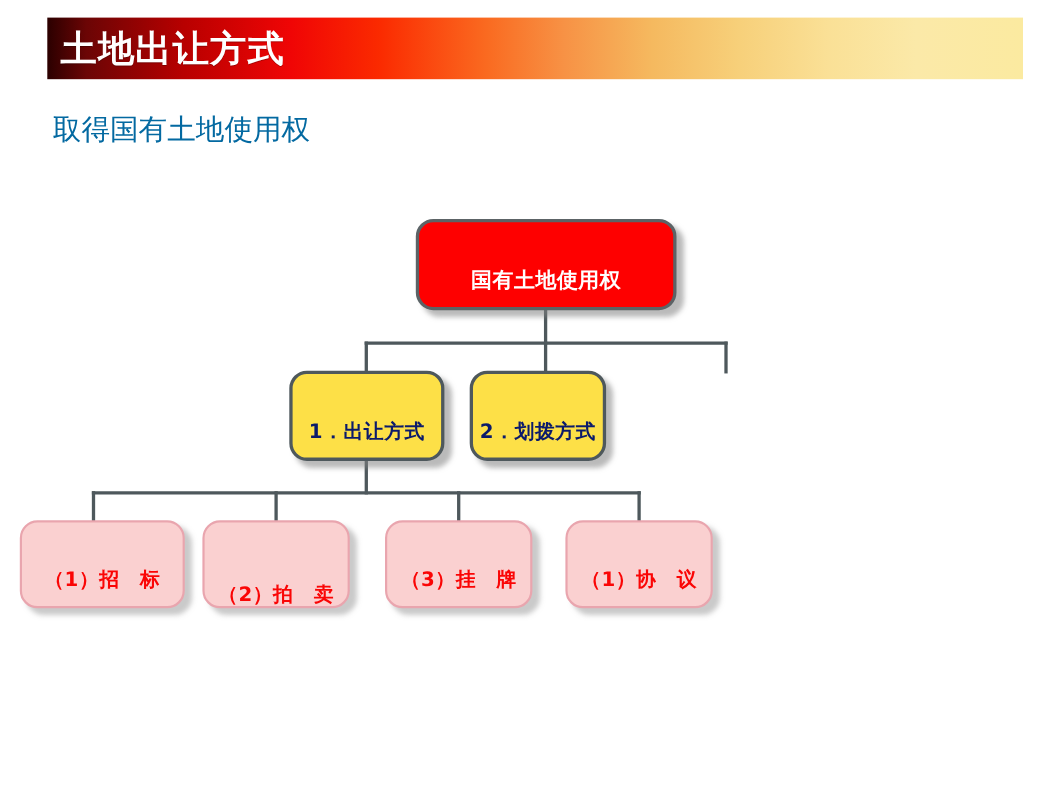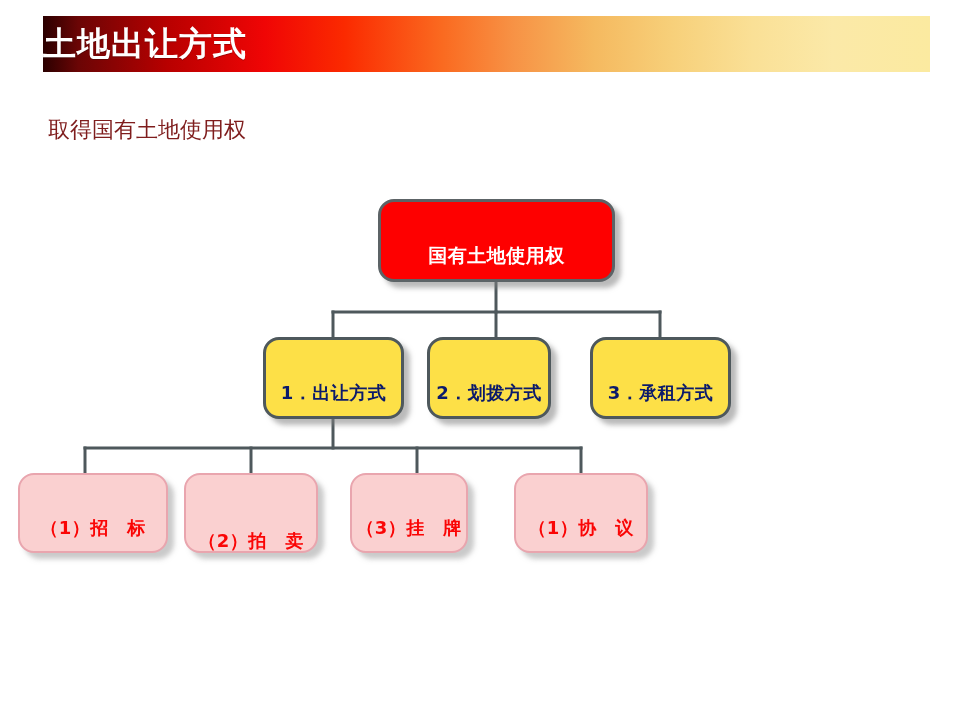--- a/index.html
+++ b/index.html
@@ -40,39 +40,39 @@
         #fa6a20 45%,
         #f79245 53%,
         #f5b95f 62%,
         #f7d07a 71%,
         #fae096 80%,
         #fbe9a8 89%,
         #fbeaa0 100%);
   }
   #header-title {
     position: absolute;
-    left: 0;
+    left: 12px;
     top: 2px;
     height: 52px;
     line-height: 52px;
     color: #ffffff;
     font-size: 33px;
     font-weight: bold;
     letter-spacing: 1px;
     white-space: nowrap;
     text-shadow: 0 1px 0 rgba(0,0,0,0.25);
   }
 
   
   #subtitle {
     position: absolute;
     left: 48px;
-    top: 112px;
-    font-size: 22px;
-    color: #7f1d1d;
+    top: 100px;
+    font-size: 26px;
+    color: #0369a1;
     white-space: nowrap;
     line-height: 36px;
   }
 
   
   #connectors {
     position: absolute;
     left: 0;
     top: 0;
     width: 960px;
@@ -173,33 +173,30 @@
   </div>
 
   <div class="node node-blue" style="left:263px; top:337px; width:141px; height:82px;">
     <span class="node-label">1．出让方式</span>
   </div>
 
   <div class="node node-blue" style="left:427px; top:337px; width:124px; height:82px;">
     <span class="node-label">2．划拨方式</span>
   </div>
 
-  <div class="node node-blue" style="left:590px; top:337px; width:141px; height:82px;">
-    <span class="node-label">3．承租方式</span>
-  </div>
 
   <div class="node node-pink" style="left:18px; top:473px; width:150px; height:80px;">
     <span class="node-label">（1）招　标</span>
   </div>
 
   <div class="node node-pink" style="left:184px; top:473px; width:134px; height:80px;align-items:flex-end;">
     <span class="node-label">（2）拍　卖</span>
   </div>
 
-  <div class="node node-pink" style="left:350px; top:473px; width:118px; height:80px;">
+  <div class="node node-pink" style="left:350px; top:473px; width:134px; height:80px;">
     <span class="node-label">（3）挂　牌</span>
   </div>
 
   <div class="node node-pink" style="left:514px; top:473px; width:134px; height:80px;">
     <span class="node-label">（1）协　议</span>
   </div>
 
 </div>
 
 </body></html>

